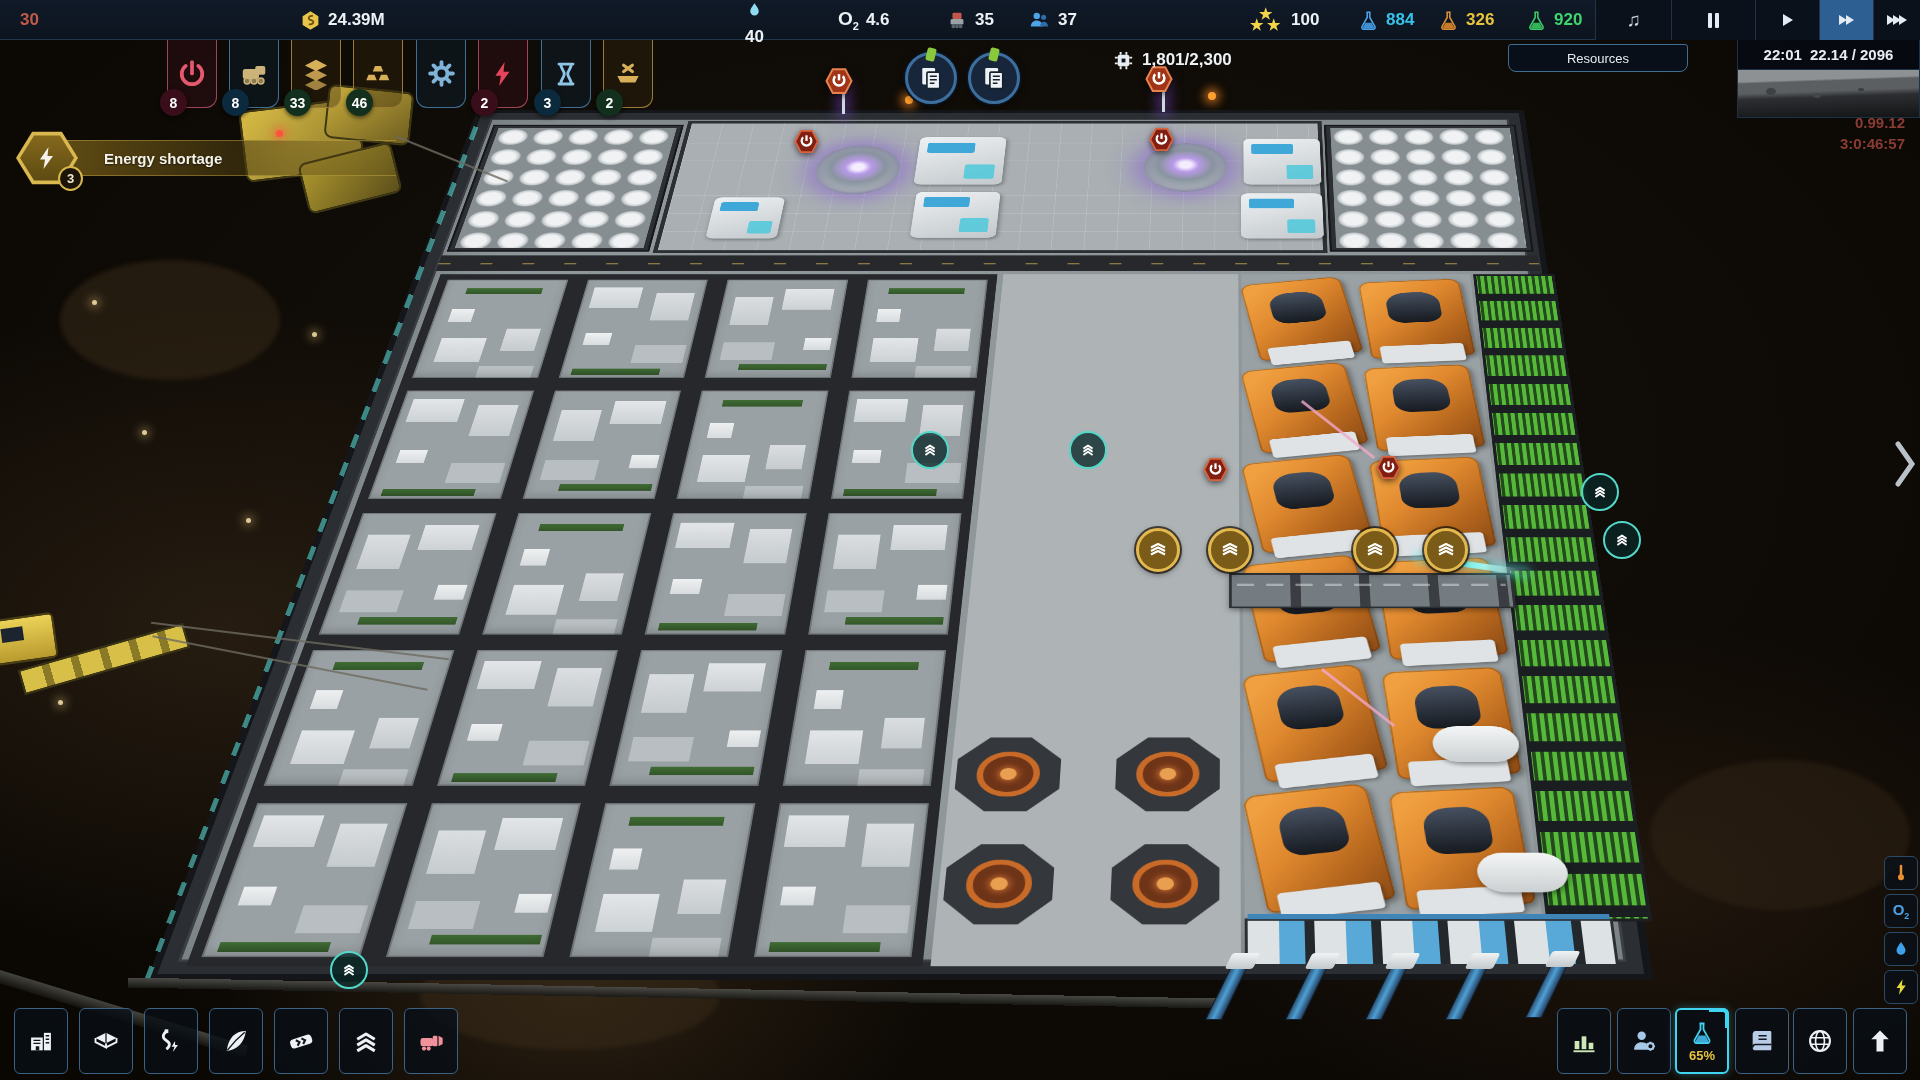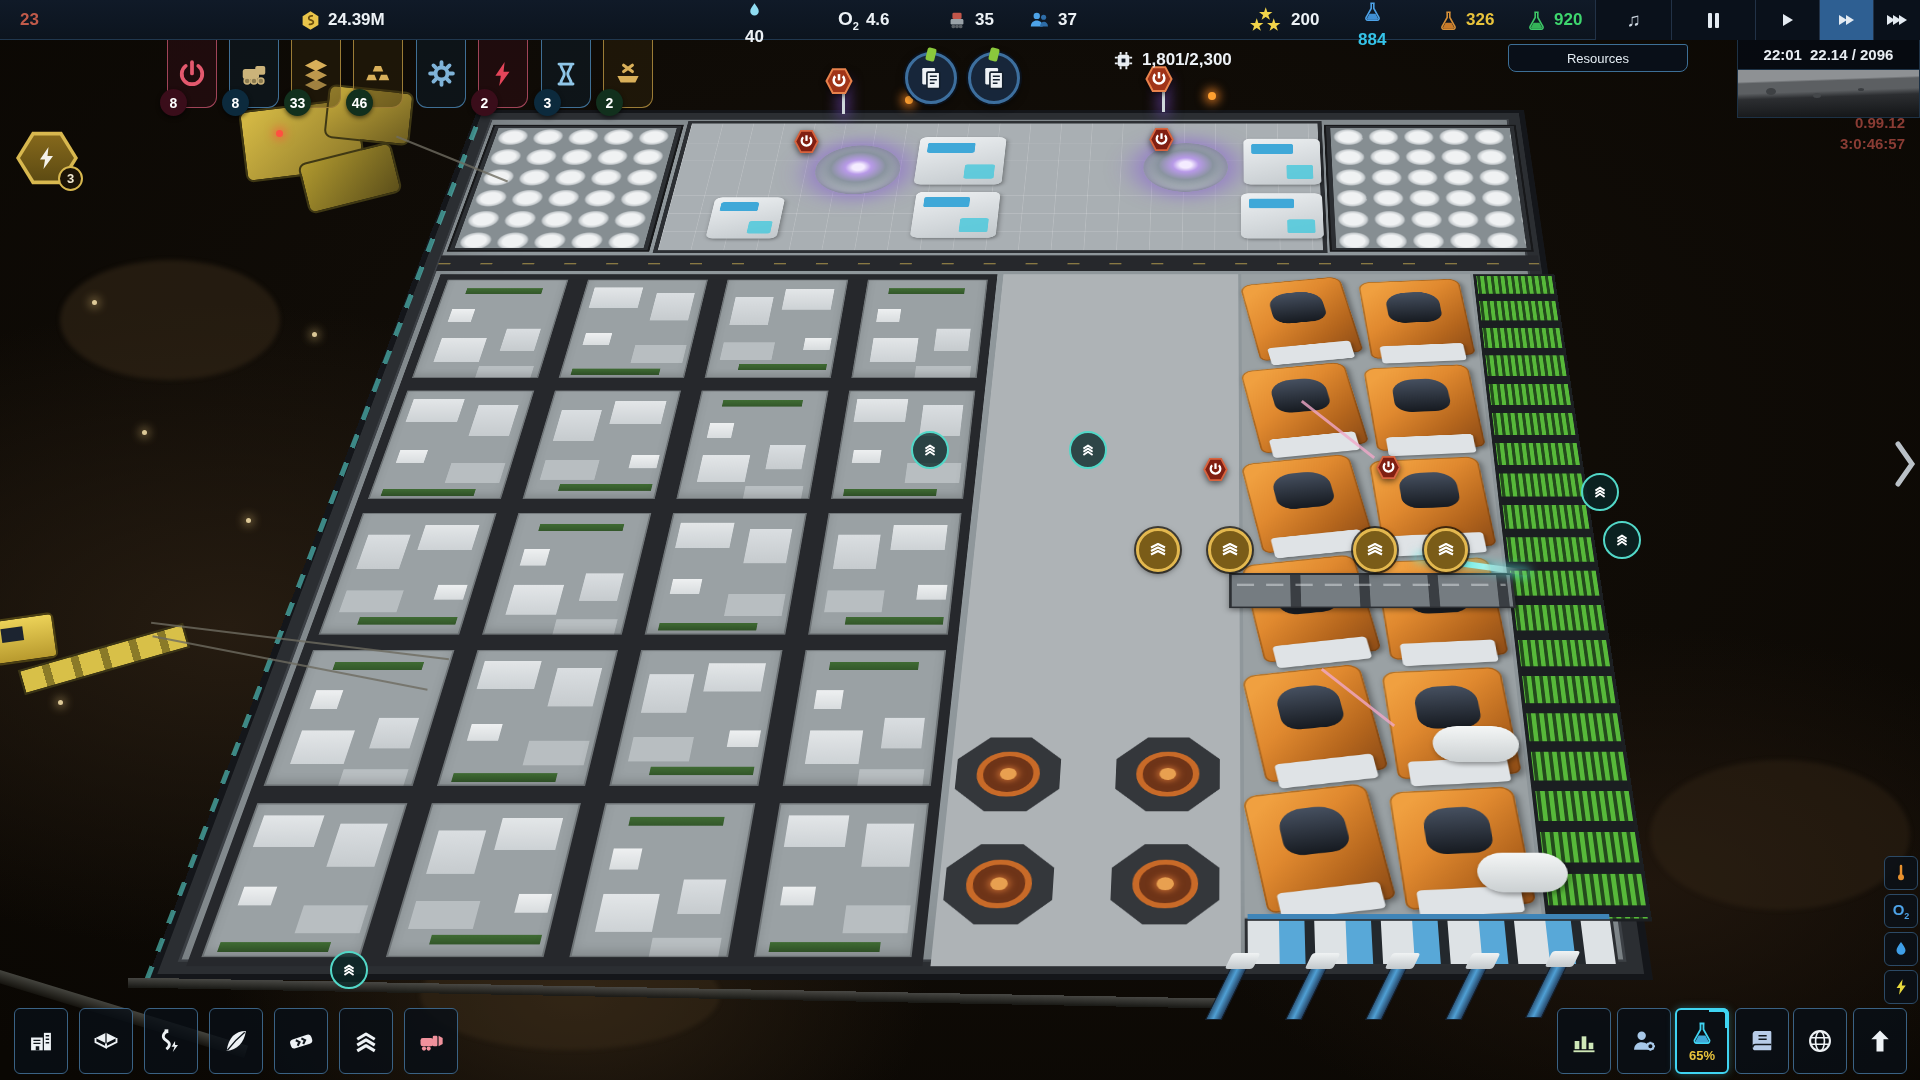--- a/index.html
+++ b/index.html
@@ -474,21 +474,21 @@
   <div class="ov ov-teal" style="left:330px;top:951px;">
       <svg width="22" height="22" viewBox="0 0 24 24">
         <g stroke="#fff" stroke-width="2" fill="none" stroke-linejoin="round">
           <path d="M7 10.5 12 7l5 3.5M7 14 12 10.5 17 14M7 17.5 12 14l5 3.5"></path>
         </g>
       </svg>
     </div>
 
   <div class="top-bar">
     <div class="ti" style="left:20px;color:#c05a4a;">
-        <span>23</span>
+        <span>30</span>
       </div>
 
     <div class="ti" style="left:300px;">
       <svg width="21" height="21" viewBox="0 0 24 24">
           <path d="M12 1.5 21 7v10l-9 5.5L3 17V7z" fill="#e9c44a"></path>
           <path d="M14.8 6.8c-3.6-.6-5.2 1.4-4.7 3.1.6 1.9 4.6 1.6 5.1 3.4.5 1.8-1.6 3.8-5.2 3" stroke="#6b4e0e" stroke-width="2" fill="none"></path>
         </svg>
       <span>24.39M</span>
     </div>
 
@@ -536,24 +536,24 @@
         </svg>
       <span>1,801/2,300</span>
     </div>
 
     <div class="ti" style="left:1250px;">
       <span class="starset glyph">
           <i>★</i>
           <i>★</i>
           <i>★</i>
         </span>
-      <span>200</span>
-    </div>
-
-    <div class="ti" style="left:1358px;flex-direction:column;">
+      <span>100</span>
+    </div>
+
+    <div class="ti" style="left:1358px;">
       <svg width="21" height="23" viewBox="0 0 24 24">
           <path d="M9.5 2.5h5M10.5 2.5v6L4.8 18.6A2.2 2.2 0 0 0 6.8 22h10.4a2.2 2.2 0 0 0 2-3.4L13.5 8.5v-6" stroke="#4da3e8" stroke-width="1.8" fill="none"></path>
           <path d="M8.6 14.5 5.9 19.4c-.5.9.2 2 1.2 2h9.8c1 0 1.7-1.1 1.2-2l-2.7-4.9z" fill="#3f8fd4"></path>
         </svg>
       <span class="sci-blue">884</span>
     </div>
 
     <div class="ti" style="left:1438px;">
       <svg width="21" height="23" viewBox="0 0 24 24">
           <path d="M9.5 2.5h5M10.5 2.5v6L4.8 18.6A2.2 2.2 0 0 0 6.8 22h10.4a2.2 2.2 0 0 0 2-3.4L13.5 8.5v-6" stroke="#d89038" stroke-width="1.8" fill="none"></path>
@@ -660,20 +660,23 @@
   </div>
   <div class="build-btn gold" style="left:603px;">
     <svg width="30" height="30" viewBox="0 0 24 24">
         <path d="M3.5 13.5h17l-2.6 5.2H6.1z" fill="#d9b05a"></path>
         <path d="M8.5 5l7 5M15.5 5l-7 5" stroke="#d9b05a" stroke-width="2.5" stroke-linecap="round"></path>
       </svg>
     <span class="badge b-green">2</span>
   </div>
 
   <div class="alert">
+    <div class="alert-bar">
+        <span>Energy shortage</span>
+      </div>
     <div class="alert-hex">
       <svg width="24" height="26" viewBox="0 0 24 24">
           <path d="M13.5 1 5 13.5h5L8.5 23 18 10h-5.5z" fill="#f4f2ea"></path>
         </svg>
     </div>
     <div class="alert-count">3</div>
   </div>
 
   <div class="tool-btn" style="left:14px;top:1008px;">
     <svg width="28" height="28" viewBox="0 0 24 24">

